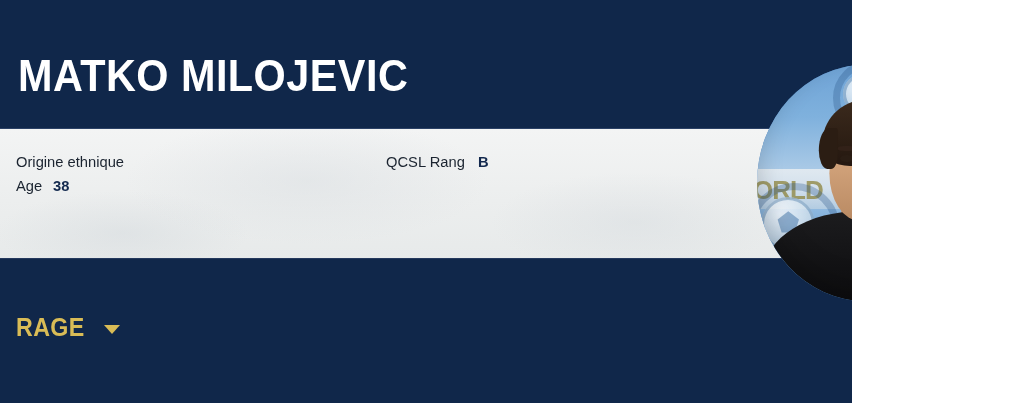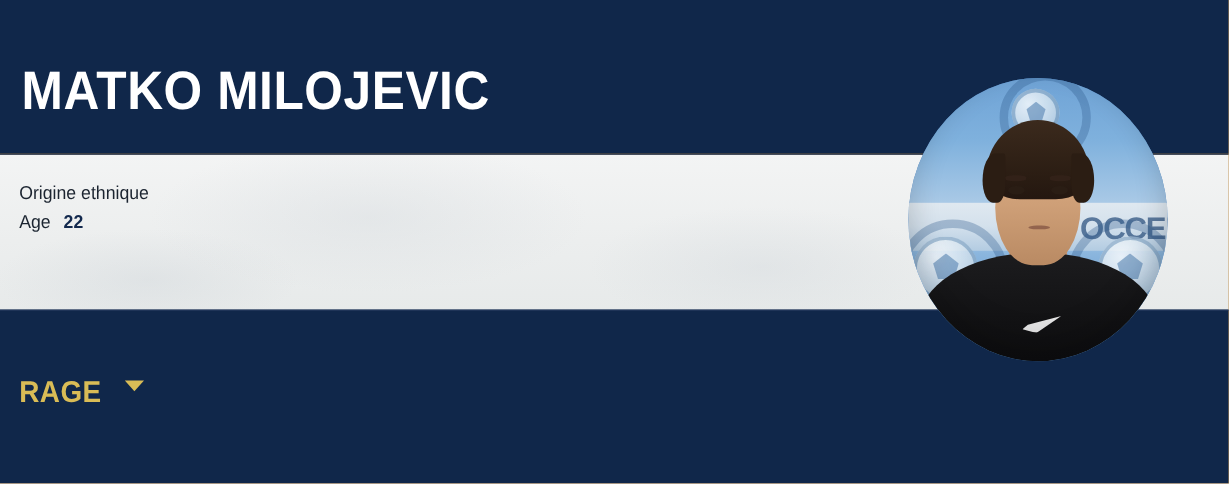--- a/index.html
+++ b/index.html
@@ -6,23 +6,23 @@
     margin: 0;
     padding: 0;
     background: #ffffff;
   }
   body {
     font-family: "Liberation Sans", sans-serif;
   }
 
   .player-card {
     position: relative;
-    width: 1024px;
+    width: 852px;
     height: 403px;
-    background: #a16207;
+    background: #f97316;
     overflow: hidden;
   }
 
   
   .name-band {
     position: absolute;
     left: 0;
     top: 0;
     width: 1024px;
     height: 128px;
@@ -125,21 +125,21 @@
     height: 145px;
     background: #10274a;
     border-top: 1px solid #24395d;
   }
 
   .rage-toggle {
     position: absolute;
     left: 16px;
     top: 56px;
     display: flex;
-    align-items: flex-start;
+    align-items: center;
     cursor: pointer;
     user-select: none;
   }
 
   .rage-label {
     font-family: "Liberation Sans Narrow", "Liberation Sans", sans-serif;
     font-size: 25px;
     line-height: 25px;
     font-weight: bold;
     letter-spacing: 0.4px;
@@ -361,28 +361,32 @@
 
       <div class="info-col left">
 
         <div class="info-row">
           <span class="info-label">Origine ethnique</span>
           <span class="info-value"></span>
         </div>
 
         <div class="info-row">
           <span class="info-label">Age</span>
-          <span class="info-value">22</span>
+          <span class="info-value">38</span>
         </div>
 
 
       </div>
 
       <div class="info-col right">
 
+        <div class="info-row">
+          <span class="info-label">QCSL Rang</span>
+          <span class="info-value">B</span>
+        </div>
 
 
       </div>
 
     </div>
   </div>
 
   <div class="bottom-band">
     <div class="rage-toggle">
       <span class="rage-label">RAGE</span>
@@ -390,20 +394,21 @@
     </div>
   </div>
 
   <div class="avatar">
     <div class="avatar-photo">
 
       <div class="backdrop">
         <div class="crest-ring r3"></div>
         <div class="ball b1"></div>
         <div class="backdrop-band"></div>
+        <div class="backdrop-word w-left">ORLD</div>
         <div class="backdrop-word w-right">OCCER</div>
         <div class="crest-ring r1"></div>
         <div class="crest-ring r2"></div>
         <div class="ball b2"></div>
         <div class="ball b3"></div>
       </div>
 
       <div class="person">
         <div class="neck"></div>
         <div class="torso"></div>

